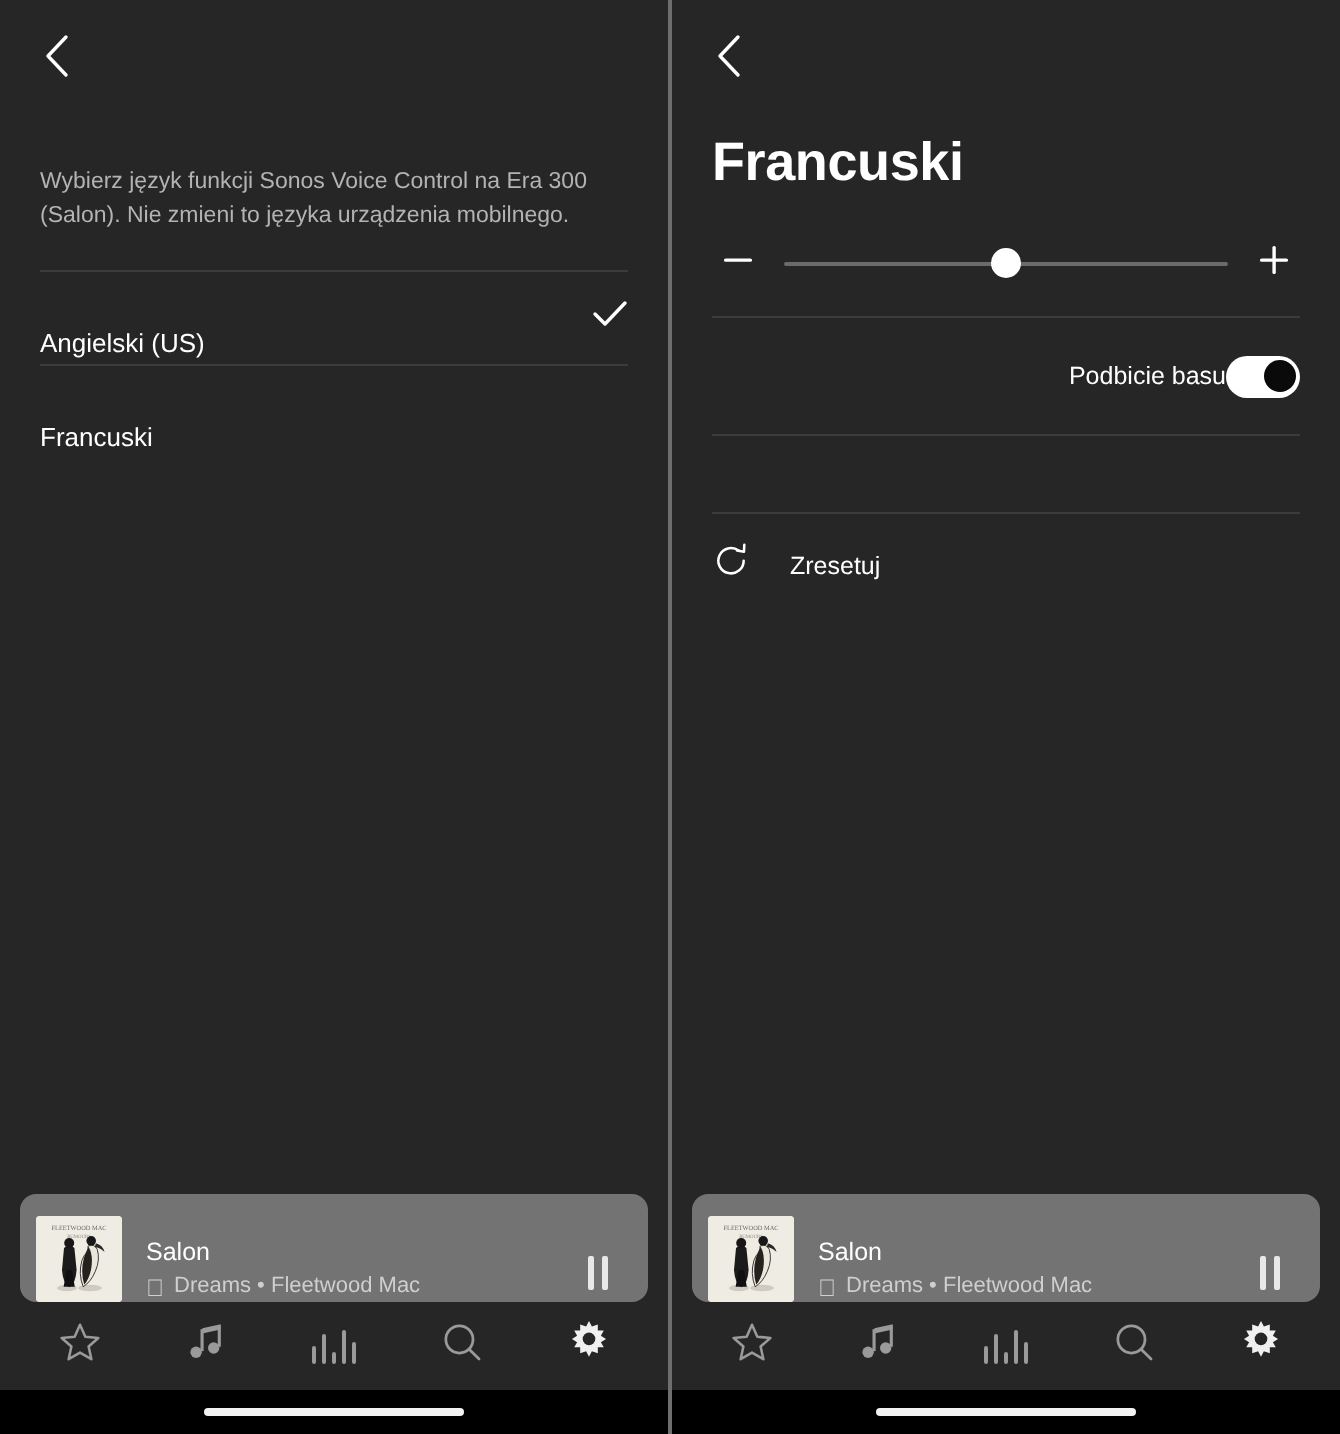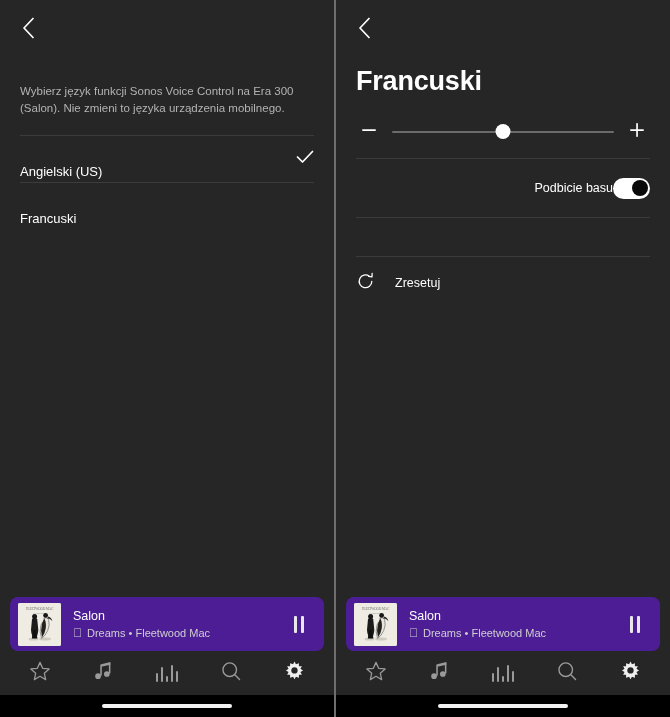--- a/index.html
+++ b/index.html
@@ -213,24 +213,24 @@
   }
 
   
   .bottom-area {
     margin-top: auto;
     flex: 0 0 auto;
   }
   .now-playing {
     margin: 0 10px 0 10px;
     height: 54px;
-    background: #4c1d95;
+    background: #737373;
     border-radius: 8px;
     display: flex;
-    align-items: center;
+    align-items: flex-end;
     padding: 0 10px 0 8px;
     box-sizing: border-box;
     cursor: pointer;
   }
   .art {
     width: 43px;
     height: 43px;
     flex: 0 0 43px;
     border-radius: 2px;
     overflow: hidden;

